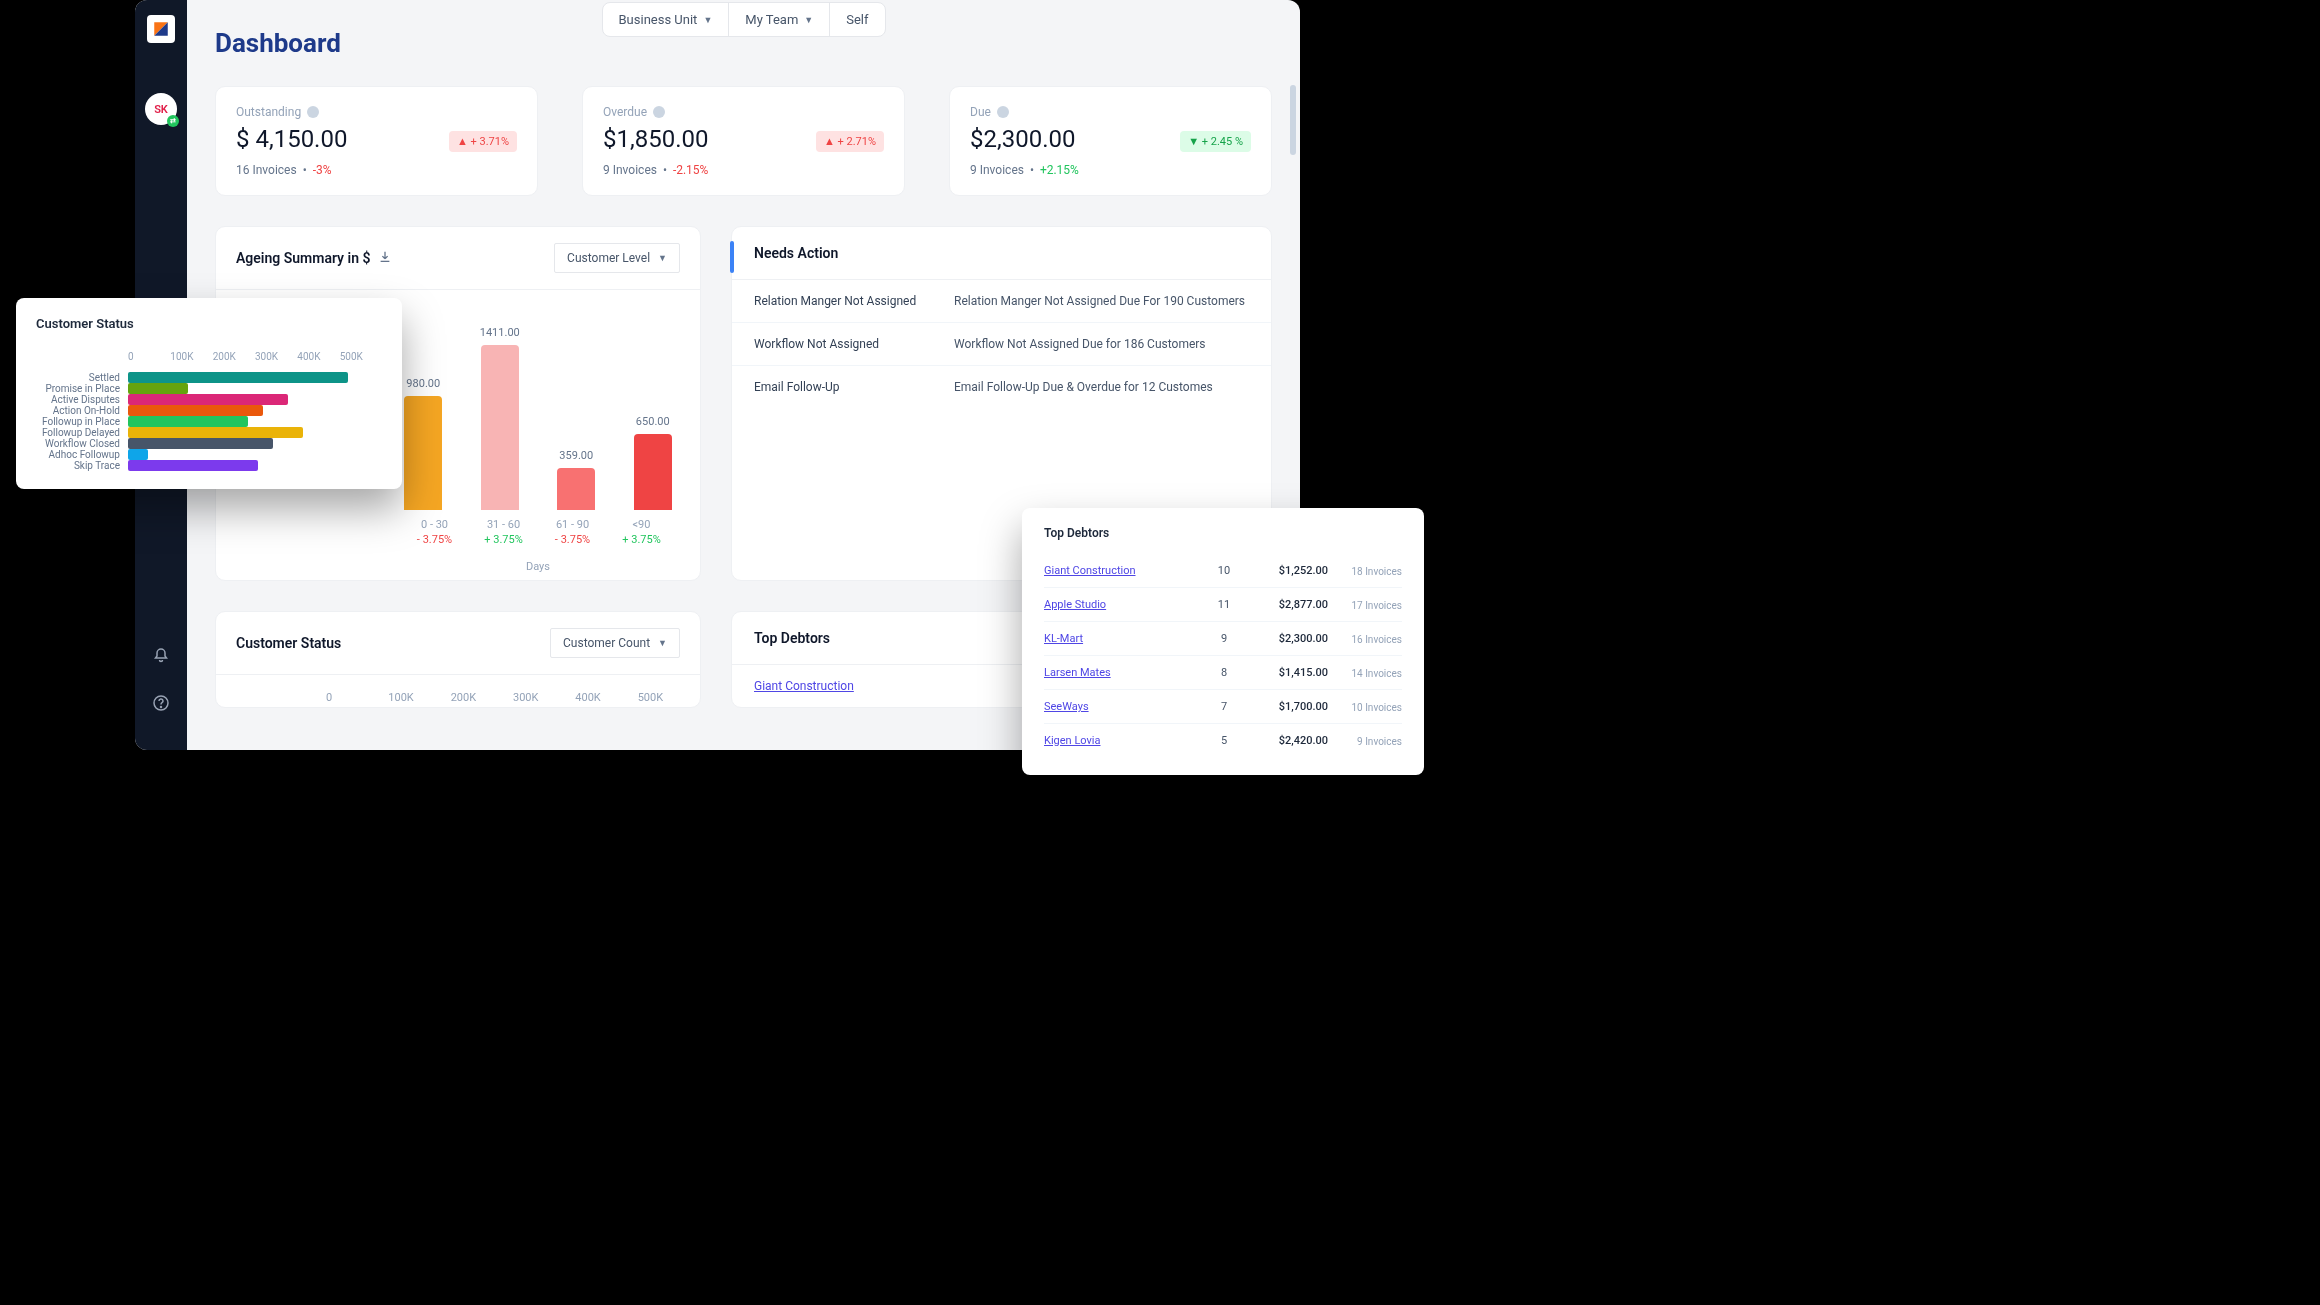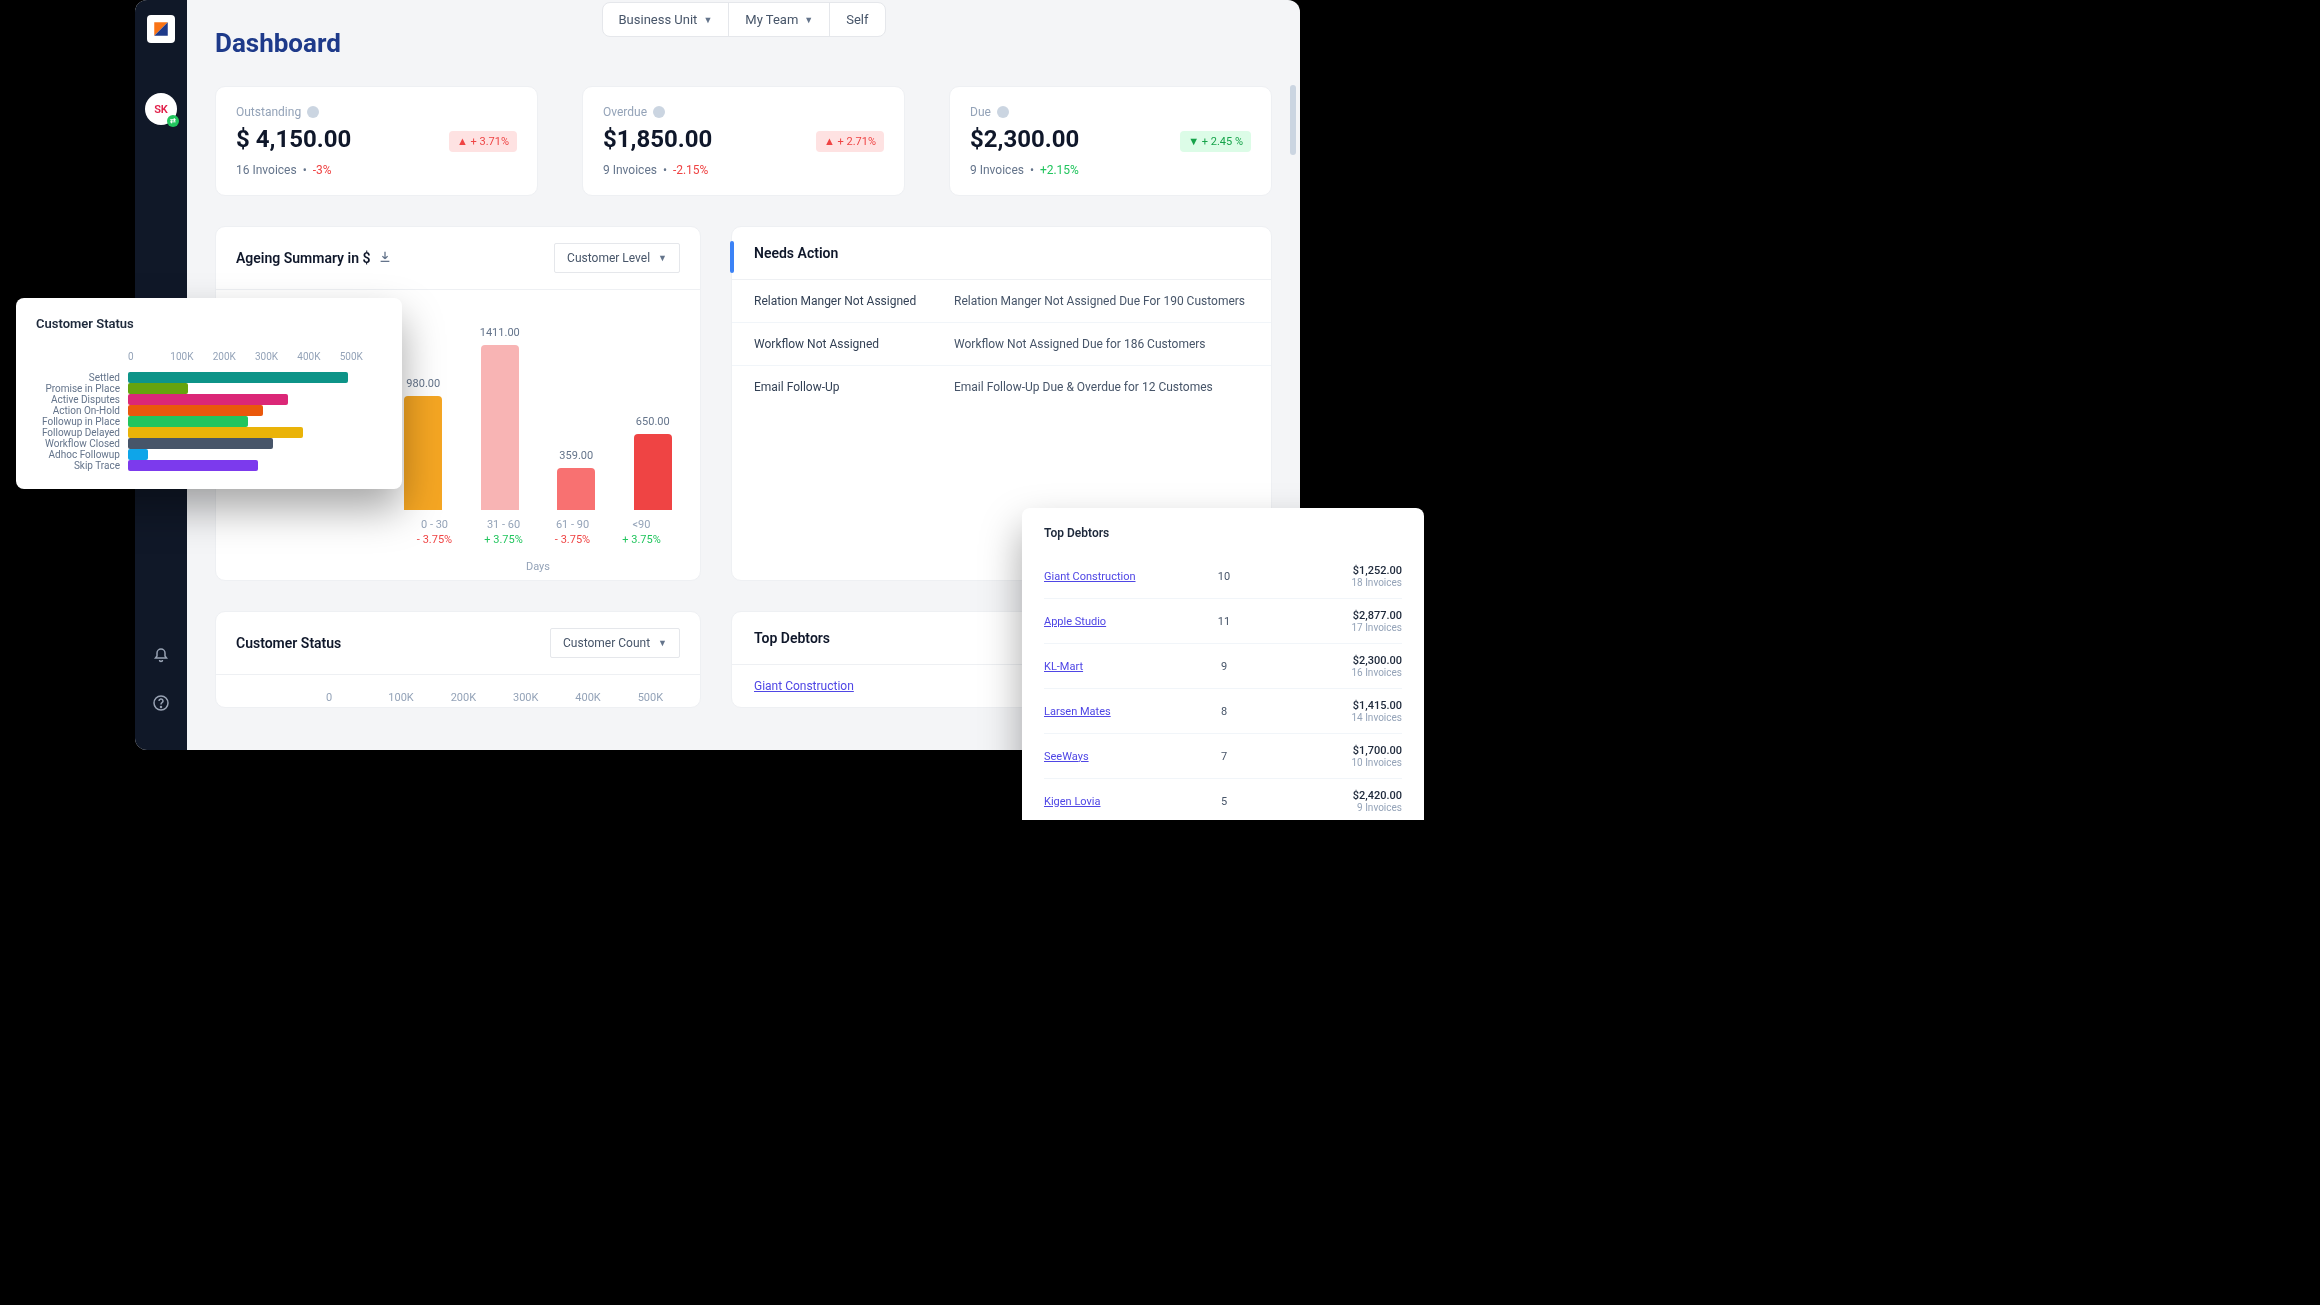--- a/index.html
+++ b/index.html
@@ -17,21 +17,21 @@
 .tabs{position:absolute;left:50%;top:2px;transform:translateX(-50%);display:flex;background:#fff;border:1px solid #e5e7eb;border-radius:8px;overflow:hidden;z-index:5}
 .tab{padding:9px 16px;font-size:13px;color:#475569;display:flex;align-items:center;gap:6px;cursor:pointer;border-right:1px solid #e5e7eb}
 .tab:last-child{border-right:none}
 .chev{font-size:9px;color:#64748b}
 h1.dash{font-size:26px;font-weight:700;color:#1e3a8a;padding-top:28px;margin-bottom:28px}
 .cards{display:flex;gap:44px;margin-bottom:30px}
 .card{flex:1;background:#fff;border-radius:10px;padding:18px 20px;border:1px solid #eef0f3;display:flex;justify-content:space-between}
 .card-left{display:flex;flex-direction:column}
 .card-label{font-size:12px;color:#94a3b8;display:flex;align-items:center;gap:6px;margin-bottom:6px}
 .info-dot{width:12px;height:12px;border-radius:50%;background:#cbd5e1}
-.card-amount{font-size:24px;font-weight:700;color:#0f172a;margin-bottom:10px}
+.card-amount{font-size:24px;font-weight:400;color:#0f172a;margin-bottom:10px}
 .card-sub{font-size:12px;color:#64748b}
 .card-sub .neg{color:#ef4444}
 .card-sub .pos{color:#22c55e}
 .badge{align-self:center;font-size:11px;padding:4px 8px;border-radius:4px;display:flex;align-items:center;gap:4px}
 .badge.up{background:#fee2e2;color:#ef4444}
 .badge.down{background:#dcfce7;color:#16a34a}
 .row{display:flex;gap:30px}
 .panel{background:#fff;border-radius:10px;border:1px solid #eef0f3}
 .ageing{flex:0 0 486px}
 .ageing-head{display:flex;justify-content:space-between;align-items:center;padding:16px 20px;border-bottom:1px solid #eef0f3}
@@ -77,21 +77,21 @@
 
 
 .float-td{position:absolute;right:36px;top:508px;width:402px;background:#fff;border-radius:8px;padding:18px 22px;box-shadow:0 20px 40px rgba(0,0,0,0.35)}
 .float-td h4{font-size:12px;font-weight:600;color:#1e293b;margin-bottom:14px}
 .ftd-row{display:flex;align-items:center;padding:10px 0;border-bottom:1px solid #f1f5f9;font-size:11px}
 .ftd-row:last-child{border-bottom:none}
 .ftd-name{flex:0 0 150px;color:#4f46e5;text-decoration:underline;cursor:pointer}
 .ftd-cnt{flex:0 0 60px;color:#475569;text-align:center}
 .ftd-amt{flex:1;text-align:right;color:#1e293b;font-weight:500}
 .ftd-inv{flex:1;text-align:right;color:#94a3b8;font-size:10px}
-.ftd-right{display:flex;flex-direction:column;align-items:flex-end;flex:1}
+.ftd-right{display:flex;flex-direction:row;align-items:flex-end;flex:1}
 </style>
 </head>
 <body>
 
 <div class="main-app">
   <div class="sidebar">
     <div class="logo">
       <svg viewBox="0 0 24 24">
           <path d="M3 3 L21 3 L3 21 Z" fill="#f97316"></path>
           <path d="M21 3 L21 21 L3 21 Z" fill="#1e3a8a"></path>

